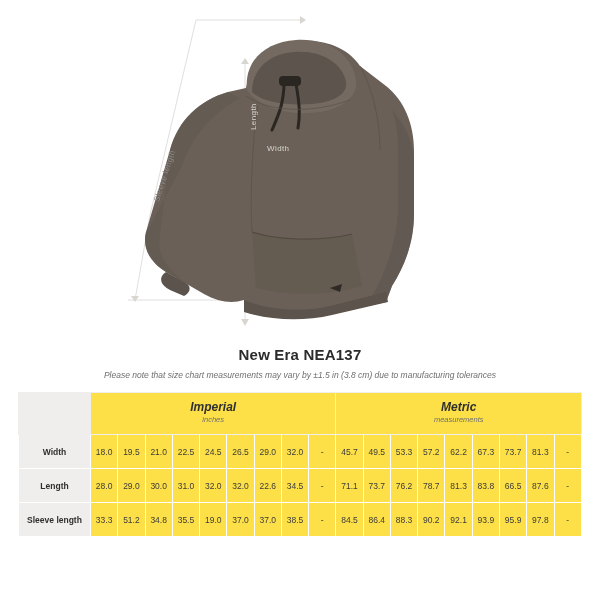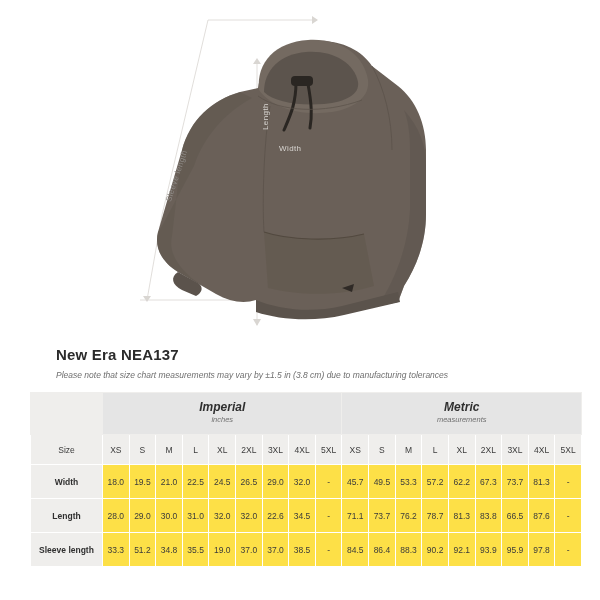--- a/index.html
+++ b/index.html
@@ -10,21 +10,20 @@
     height: 600px;
     background: #ffffff;
     font-family: "Liberation Sans", sans-serif;
     color: #333333;
   }
   .page {
     position: relative;
     width: 600px;
     height: 600px;
     overflow: hidden;
-    padding-left: 12px;
   }
 
   
   .illustration {
     position: relative;
     width: 600px;
     height: 340px;
   }
   .garment-svg {
     position: absolute;
@@ -45,22 +44,22 @@
     transform: rotate(-90deg);
     transform-origin: left top;
   }
   .dim-label.diag {
     transform: rotate(-72deg);
     transform-origin: left top;
   }
 
   
   .title-block {
+    text-align: center;
     margin-top: 6px;
-    margin-left: 44px;
   }
   .product-title {
     font-size: 15px;
     font-weight: bold;
     color: #2b2b2b;
     letter-spacing: 0.2px;
   }
   .note {
     font-size: 8.5px;
     font-style: italic;
@@ -101,21 +100,21 @@
     display: block;
     line-height: 1.5;
   }
   .hdr-row td {
     background: #efeeec;
     height: 30px;
     font-size: 8.5px;
     color: #3b3b3b;
   }
   .unit-row td {
-    background: #e5e5e5;
+    background: #fde047;
     height: 42px;
     border: 1px solid #efeeec;
   }
   .row-label {
     background: #efeeec;
     font-weight: bold;
     font-size: 8.5px;
     color: #2f2f2f;
   }
   .data-row td {
@@ -242,41 +241,20 @@
           <td colspan="9">
             <span class="unit-name">Imperial</span>
             <span class="unit-sub">inches</span>
           </td>
           <td colspan="9">
             <span class="unit-name">Metric</span>
             <span class="unit-sub">measurements</span>
           </td>
         </tr>
 
-        <tr class="hdr-row">
-          <td>Size</td>
-          <td>XS</td>
-          <td>S</td>
-          <td>M</td>
-          <td>L</td>
-          <td>XL</td>
-          <td>2XL</td>
-          <td>3XL</td>
-          <td>4XL</td>
-          <td>5XL</td>
-          <td>XS</td>
-          <td>S</td>
-          <td>M</td>
-          <td>L</td>
-          <td>XL</td>
-          <td>2XL</td>
-          <td>3XL</td>
-          <td>4XL</td>
-          <td>5XL</td>
-        </tr>
 
         <tr class="data-row">
           <td class="row-label">Width</td>
           <td>18.0</td>
           <td>19.5</td>
           <td>21.0</td>
           <td>22.5</td>
           <td>24.5</td>
           <td>26.5</td>
           <td>29.0</td>

